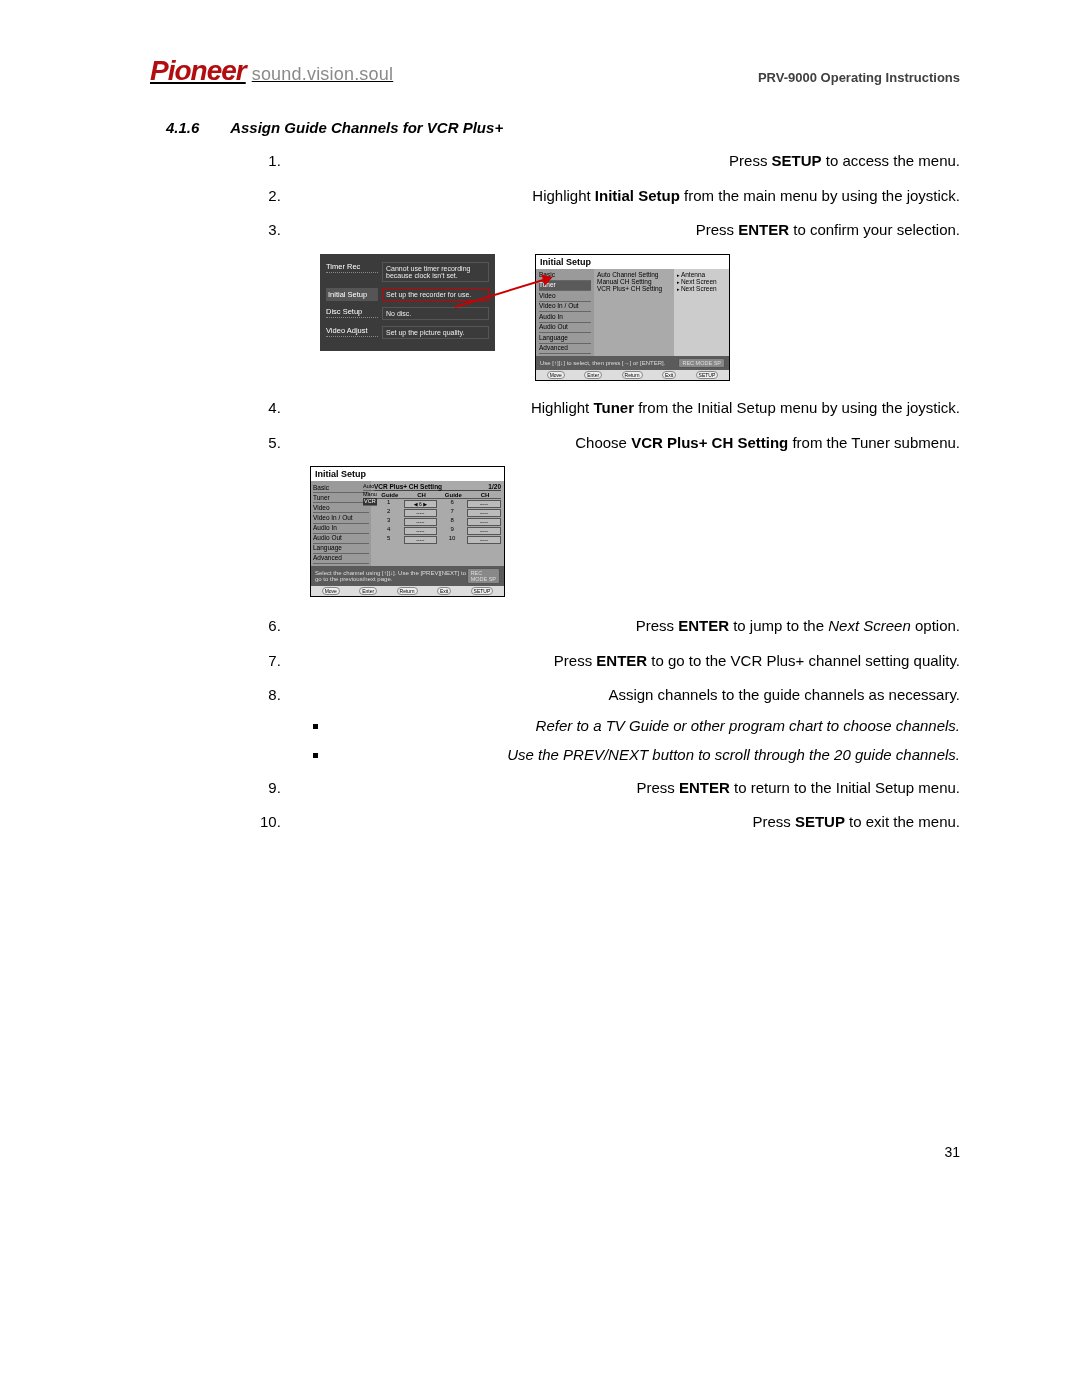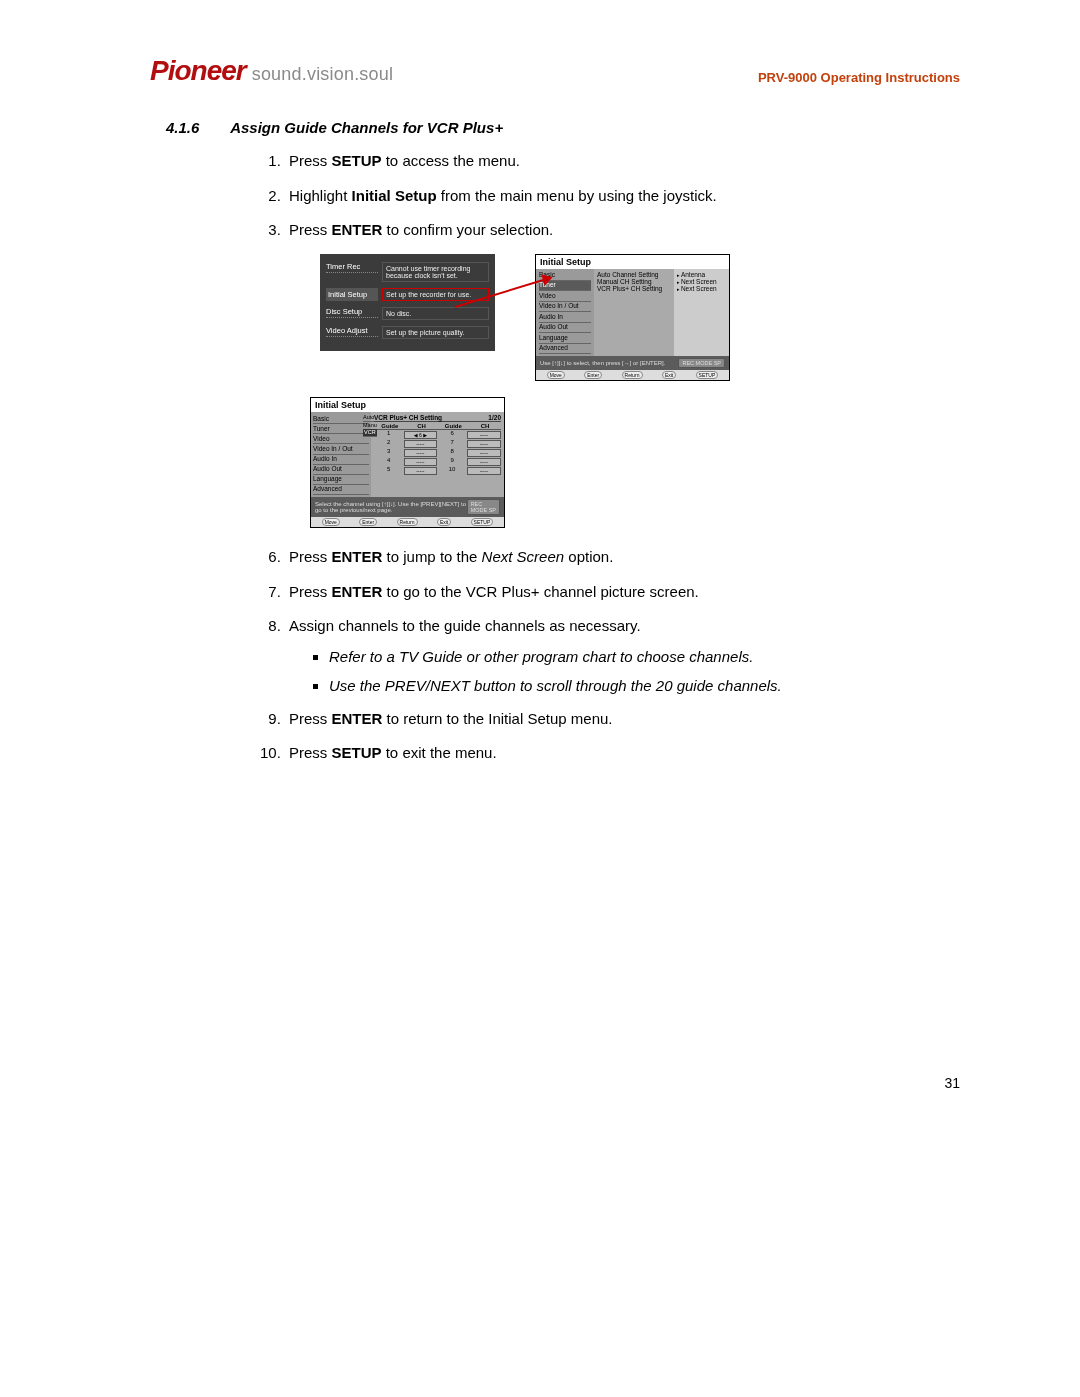--- a/index.html
+++ b/index.html
@@ -16,55 +16,55 @@
     padding: 55px 120px 40px 150px;
   }
   .header {
     display: flex;
     align-items: flex-end;
     justify-content: space-between;
     border-bottom: none;
     padding-bottom: 2px;
     margin-bottom: 30px;
   }
-  .logo-wrap { display: flex; align-items: baseline; gap: 6px; }
+  .logo-wrap { display: flex; align-items: baseline; gap: 6px; text-decoration: underline; }
   .logo-text {
     font-family: Arial, sans-serif;
     font-weight: 900;
     font-style: italic;
     font-size: 28px;
     color: #b20e10;
     letter-spacing: -1px;
   }
   .logo-sub {
     color: #8a8a8a;
     font-size: 18px;
     letter-spacing: 0.2px;
   }
   .doc-title {
     font-size: 13px;
     font-weight: bold;
-    color: #c2410c;
+    color: #404040;
     padding-bottom: 2px;
   }
   .section-num {
     font-weight: bold;
     font-style: italic;
     font-size: 15px;
     display: inline-block;
     width: 60px;
   }
   .section-title {
     font-weight: bold;
     font-style: italic;
     font-size: 15px;
   }
   .section-head { margin-left: 16px; margin-bottom: 14px; }
   .body-text { margin-left: 98px; margin-bottom: 14px; line-height: 1.45; }
-  ol.steps { margin-left: 135px; list-style: decimal; }
+  ol.steps { margin-left: 135px; list-style: decimal; text-align: right; }
   ol.steps > li { margin-bottom: 12px; line-height: 1.5; padding-left: 4px; }
   ol.steps > li .bold { font-weight: bold; }
   .fig-row { margin: 8px 0 16px 170px; display: flex; gap: 40px; align-items: flex-start; position: relative;}
   .fig-col { margin: 8px 0 18px 160px; }
   
   .darkbox {
     background: #3b3b3b;
     color: #ccc;
     font-family: Arial, sans-serif;
     font-size: 7.5px;
@@ -206,20 +206,24 @@
       <div class="lb-foot">
         <span>Move</span>
         <span>Enter</span>
         <span>Return</span>
         <span>Exit</span>
         <span>SETUP</span>
       </div>
     </div>
   </div>
 
+  <ol class="steps" start="4">
+    <li><span>Highlight </span><span class="bold">Tuner</span><span> from the Initial Setup menu by using the joystick.</span></li>
+    <li><span>Choose </span><span class="bold">VCR Plus+ CH Setting</span><span> from the Tuner submenu.</span></li>
+  </ol>
 
   <div class="fig-col">
     <div class="lightbox">
       <div class="lb-title">Initial Setup</div>
       <div class="lb-body">
         <div class="lb-left-2">
           <div>Basic</div>
           <div class="sel">Tuner</div>
           <div>Video</div>
           <div>Video In / Out</div>
@@ -283,21 +287,21 @@
         <span>Enter</span>
         <span>Return</span>
         <span>Exit</span>
         <span>SETUP</span>
       </div>
     </div>
   </div>
 
   <ol class="steps" start="6">
     <li><span>Press </span><span class="bold">ENTER</span><span> to jump to the </span><em>Next Screen</em><span> option.</span></li>
-    <li><span>Press </span><span class="bold">ENTER</span><span> to go to the VCR Plus+ channel picture screen.</span></li>
+    <li><span>Press </span><span class="bold">ENTER</span><span> to go to the VCR Plus+ channel setting quality.</span></li>
     <li><span>Assign channels to the guide channels as necessary.</span>
       <ul class="sublist">
         <li>Refer to a TV Guide or other program chart to choose channels.</li>
         <li>Use the PREV/NEXT button to scroll through the 20 guide channels.</li>
       </ul>
     </li>
     <li><span>Press </span><span class="bold">ENTER</span><span> to return to the Initial Setup menu.</span></li>
     <li><span>Press </span><span class="bold">SETUP</span><span> to exit the menu.</span></li>
   </ol>
 

